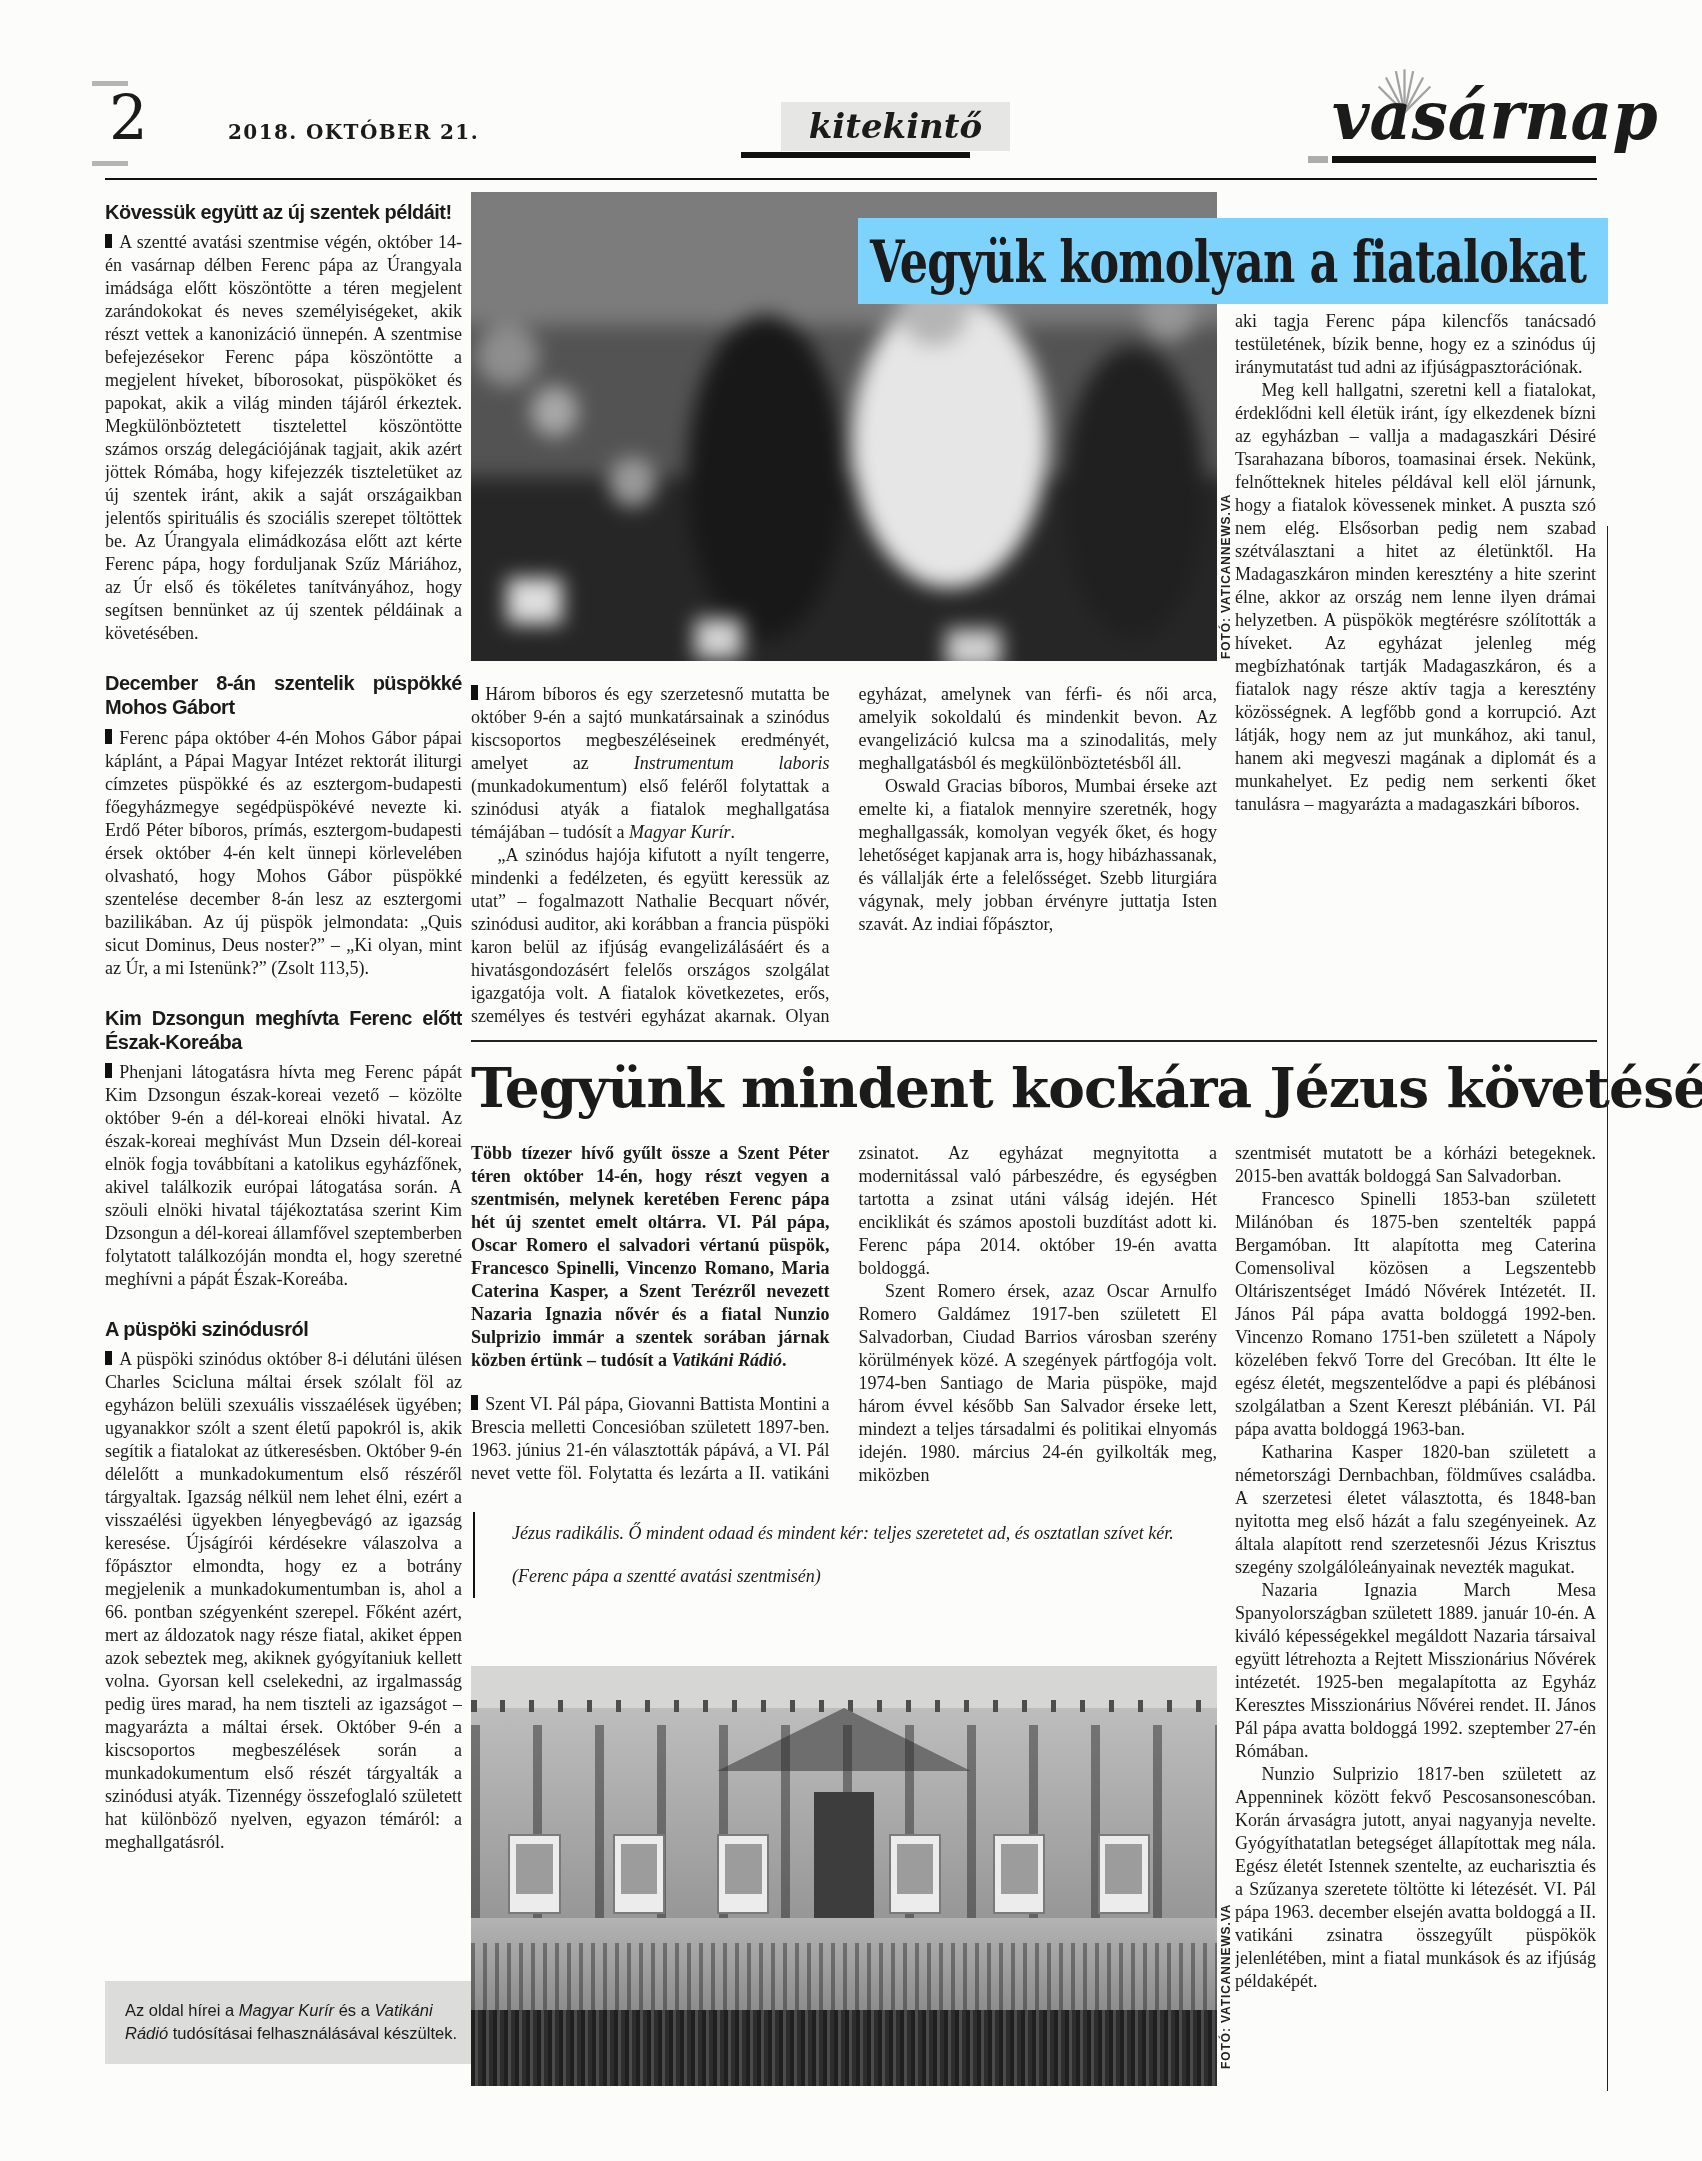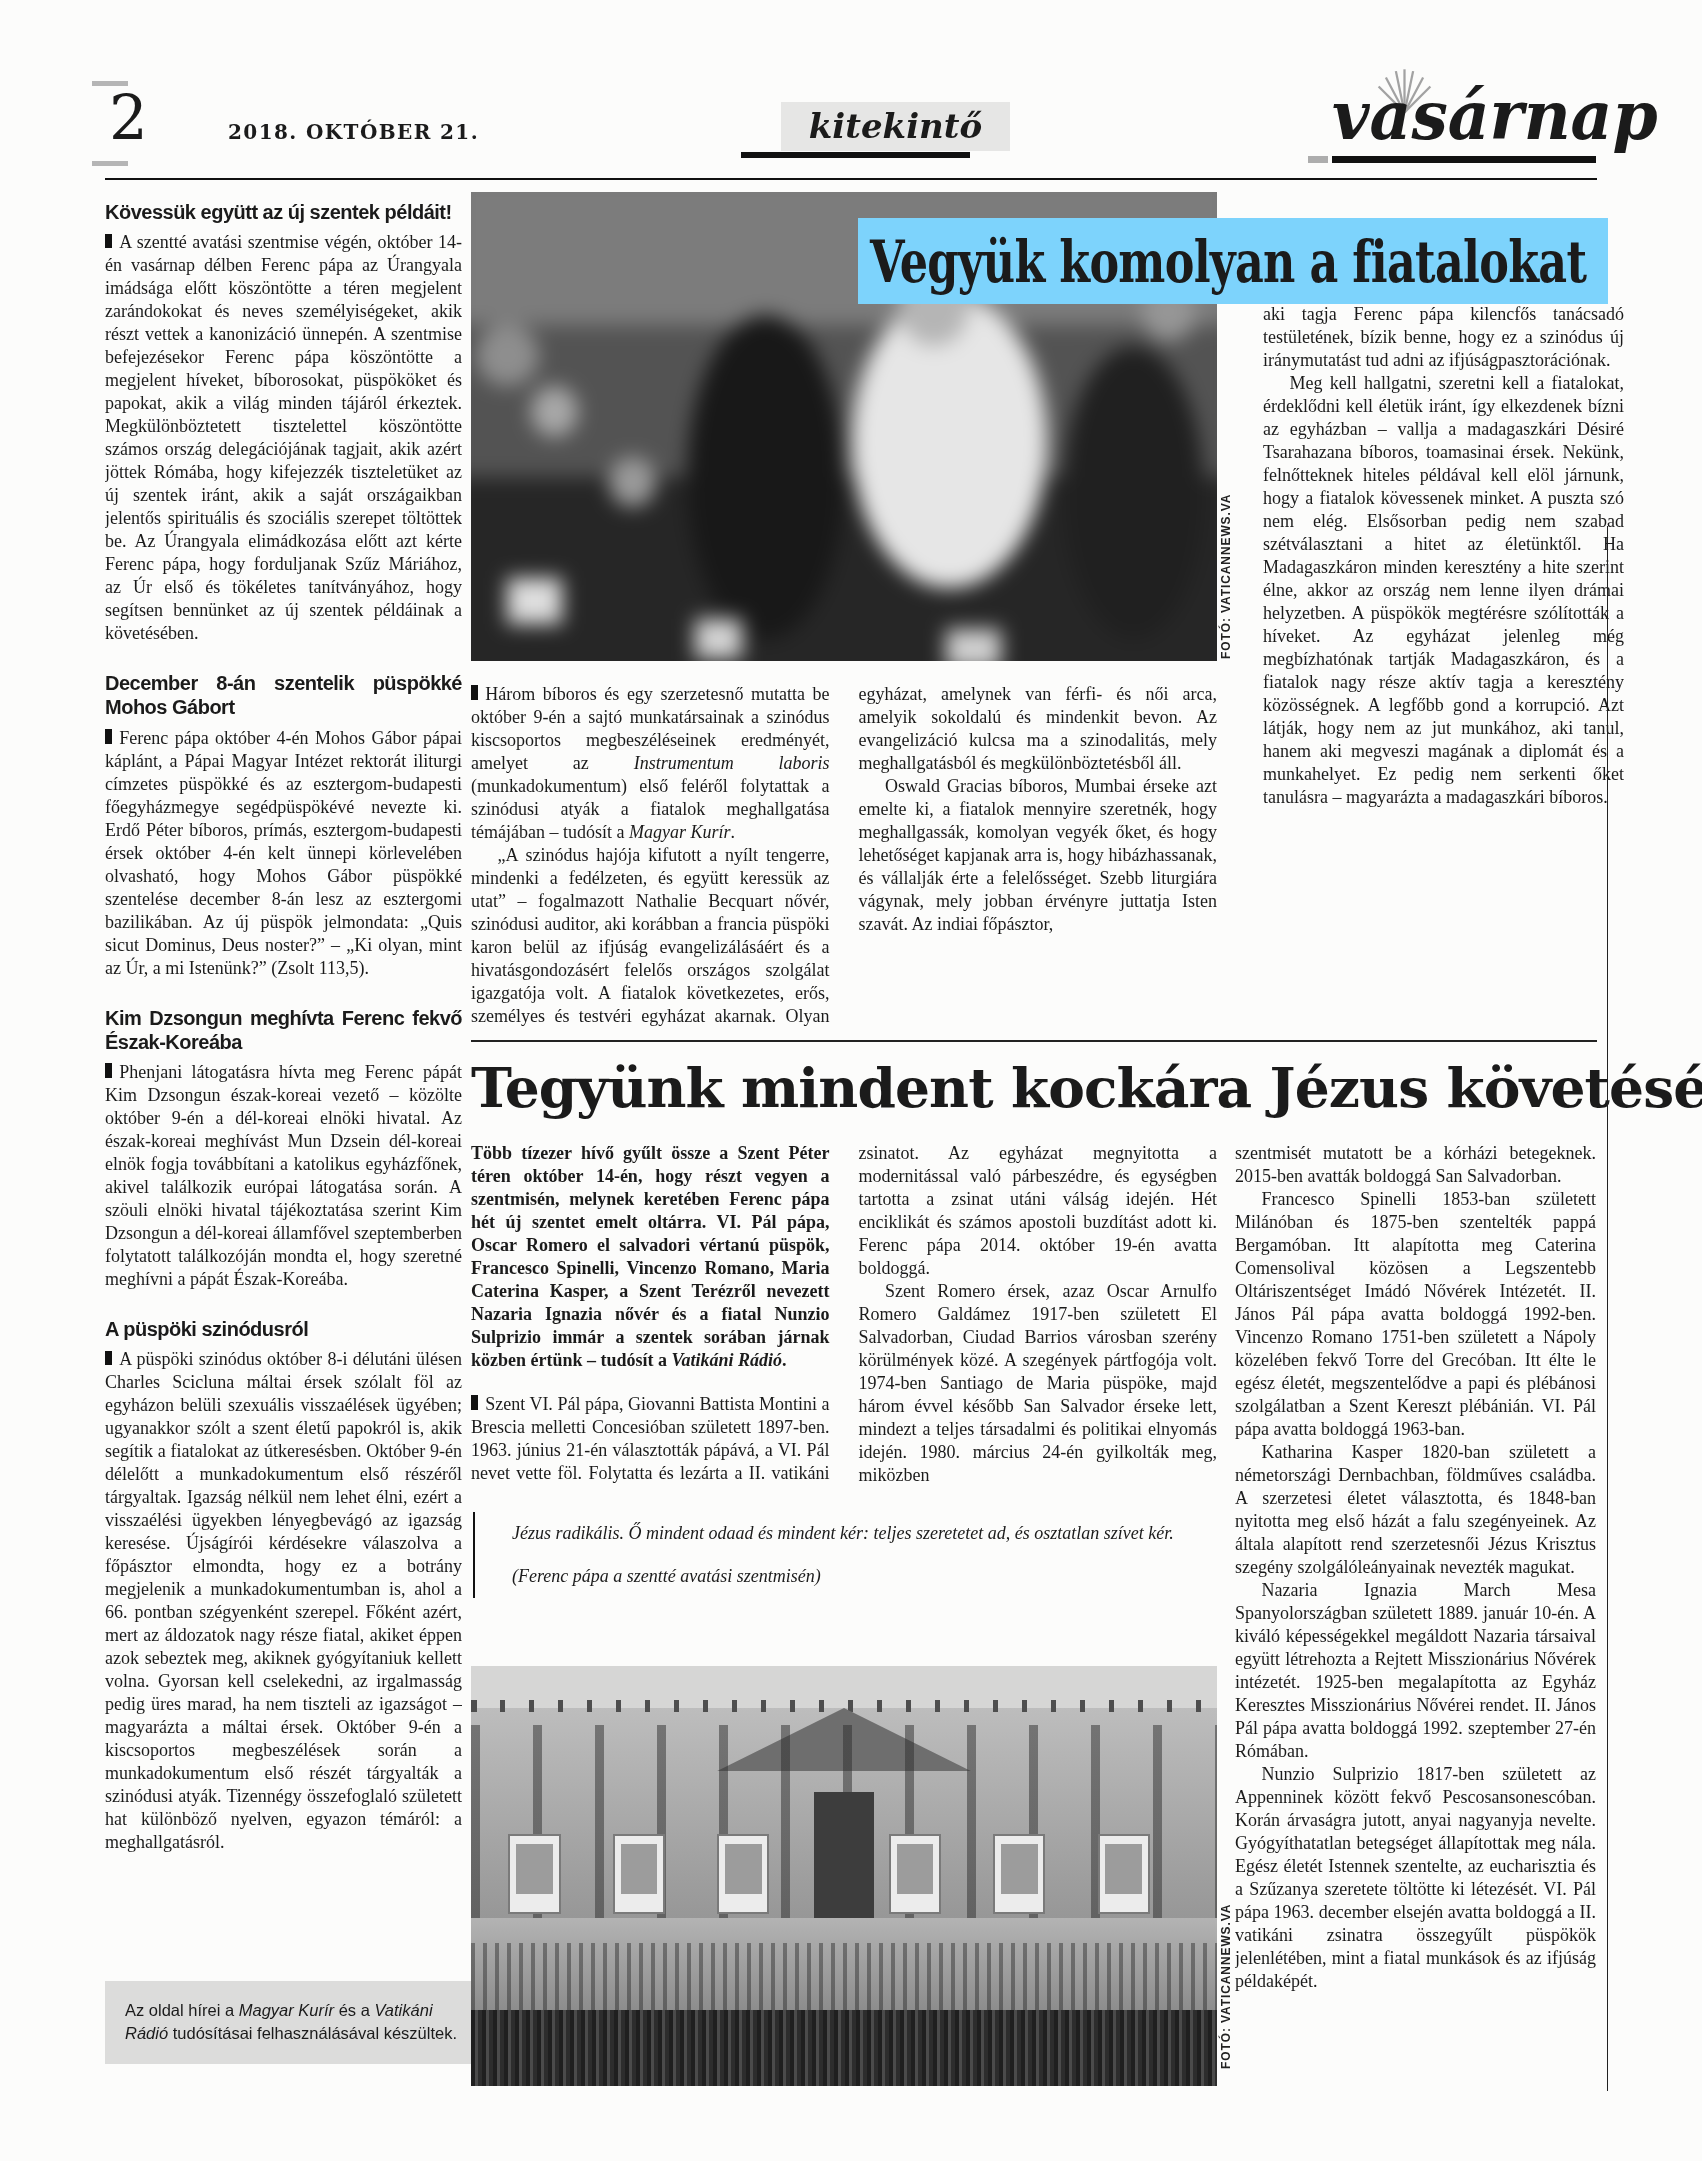--- a/index.html
+++ b/index.html
@@ -95,21 +95,21 @@
 
   <div class="abs" id="header-rule" style="left:105px;top:178px;width:1492px;height:2.3px;"></div>
 
   <div class="abs body-text" id="sidebar" style="left:105px;top:200px;height:1757px;">
     <h3 class="side-h first">Kövessük együtt az új szentek példáit!</h3>
     <p><span class="mk"></span><span>A szentté avatási szentmise végén, október 14-én vasárnap délben Ferenc pápa az Úrangyala imádsága előtt köszöntötte a téren megjelent zarándokokat és neves személyiségeket, akik részt vettek a kanonizáció ünnepén. A szentmise befejezésekor Ferenc pápa köszöntötte a megjelent híveket, bíborosokat, püspököket és papokat, akik a világ minden tájáról érkeztek. Megkülönböztetett tisztelettel köszöntötte számos ország delegációjának tagjait, akik azért jöttek Rómába, hogy kifejezzék tiszteletüket az új szentek iránt, akik a saját országaikban jelentős spirituális és szociális szerepet töltöttek be. Az Úrangyala elimádkozása előtt azt kérte Ferenc pápa, hogy forduljanak Szűz Máriához, az Úr első és tökéletes tanítványához, hogy segítsen bennünket az új szentek példáinak a követésében.</span></p>
 
     <h3 class="side-h">December 8-án szentelik püspökké Mohos Gábort</h3>
     <p><span class="mk"></span><span>Ferenc pápa október 4-én Mohos Gábor pápai káplánt, a Pápai Magyar Intézet rektorát iliturgi címzetes püspökké és az esztergom-budapesti főegyházmegye segédpüspökévé nevezte ki. Erdő Péter bíboros, prímás, esztergom-budapesti érsek október 4-én kelt ünnepi körlevelében olvasható, hogy Mohos Gábor püspökké szentelése december 8-án lesz az esztergomi bazilikában. Az új püspök jelmondata: „Quis sicut Dominus, Deus noster?” – „Ki olyan, mint az Úr, a mi Istenünk?” (Zsolt 113,5).</span></p>
 
-    <h3 class="side-h">Kim Dzsongun meghívta Ferenc fekvő Észak-Koreába</h3>
+    <h3 class="side-h">Kim Dzsongun meghívta Ferenc előtt Észak-Koreába</h3>
     <p><span class="mk"></span><span>Phenjani látogatásra hívta meg Ferenc pápát Kim Dzsongun észak-koreai vezető – közölte október 9-én a dél-koreai elnöki hivatal. Az észak-koreai meghívást Mun Dzsein dél-koreai elnök fogja továbbítani a katolikus egyházfőnek, akivel találkozik európai látogatása során. A szöuli elnöki hivatal tájékoztatása szerint Kim Dzsongun a dél-koreai államfővel szeptemberben folytatott találkozóján mondta el, hogy szeretné meghívni a pápát Észak-Koreába.</span></p>
 
     <h3 class="side-h">A püspöki szinódusról</h3>
     <p><span class="mk"></span><span>A püspöki szinódus október 8-i délutáni ülésen Charles Scicluna máltai érsek szólalt föl az egyházon belüli szexuális visszaélések ügyében; ugyanakkor szólt a szent életű papokról is, akik segítik a fiatalokat az útkeresésben. Október 9-én délelőtt a munkadokumentum első részéről tárgyaltak. Igazság nélkül nem lehet élni, ezért a visszaélési ügyekben lényegbevágó az igazság keresése. Újságírói kérdésekre válaszolva a főpásztor elmondta, hogy ez a botrány megjelenik a munkadokumentumban is, ahol a 66. pontban szégyenként szerepel. Főként azért, mert az áldozatok nagy része fiatal, akiket éppen azok sebeztek meg, akiknek gyógyítaniuk kellett volna. Gyorsan kell cselekedni, az irgalmasság pedig üres marad, ha nem tiszteli az igazságot – magyarázta a máltai érsek. Október 9-én a kiscsoportos megbeszélések során a munkadokumentum első részét tárgyalták a szinódusi atyák. Tizennégy összefoglaló született hat különböző nyelven, egyazon témáról: a meghallgatásról.</span></p>
   </div>
 
   <div class="abs" id="note-box" style="left:105px;top:1981px;">
     <span>Az oldal hírei a </span><em class="t">Magyar Kurír</em><span> és a </span><em class="t">Vatikáni Rádió</em><span> tudósításai felhasználásával készültek.</span>
   </div>
 
@@ -130,21 +130,21 @@
       <div class="rectblob" style="left:63%;top:90%;width:7%;height:8%;background:#cfcfcf;"></div>
       <div class="blob" style="left:88%;top:22%;width:7%;height:11%;background:#969696;"></div>
     </div>
   </div>
   <div class="abs credit" style="left:1219px;top:439px;height:220px;">FOTÓ: VATICANNEWS.VA</div>
 
   <div class="abs" id="headline1-box" style="left:858px;top:218px;width:738px;height:86px;">
     <span class="hl">Vegyük komolyan a fiatalokat</span>
   </div>
 
-  <div class="abs body-text" style="left:1235px;top:303px;width:361px;height:730px;overflow:hidden;margin-left:28px;">
+  <div class="abs body-text" style="left:1235px;top:310px;width:361px;height:730px;overflow:hidden;">
     <p>aki tagja Ferenc pápa kilencfős tanácsadó testületének, bízik benne, hogy ez a szinódus új iránymutatást tud adni az ifjúságpasztorációnak.</p>
     <p class="ind">Meg kell hallgatni, szeretni kell a fiatalokat, érdeklődni kell életük iránt, így elkezdenek bízni az egyházban – vallja a madagaszkári Désiré Tsarahazana bíboros, toamasinai érsek. Nekünk, felnőtteknek hiteles példával kell elöl járnunk, hogy a fiatalok kövessenek minket. A puszta szó nem elég. Elsősorban pedig nem szabad szétválasztani a hitet az életünktől. Ha Madagaszkáron minden keresztény a hite szerint élne, akkor az ország nem lenne ilyen drámai helyzetben. A püspökök megtérésre szólították a híveket. Az egyházat jelenleg még megbízhatónak tartják Madagaszkáron, és a fiatalok nagy része aktív tagja a keresztény közösségnek. A legfőbb gond a korrupció. Azt látják, hogy nem az jut munkához, aki tanul, hanem aki megveszi magának a diplomát és a munkahelyet. Ez pedig nem serkenti őket tanulásra – magyarázta a madagaszkári bíboros.</p>
   </div>
 
   <div class="abs body-text cols2" style="left:471px;top:683px;width:746px;height:353px;">
     <p><span class="mk"></span><span>Három bíboros és egy szerzetesnő mutatta be október 9-én a sajtó munkatársainak a szinódus kiscsoportos megbeszéléseinek eredményét, amelyet az </span><em class="t">Instrumentum laboris</em><span> (munkadokumentum) első feléről folytattak a szinódusi atyák a fiatalok meghallgatása témájában – tudósít a </span><em class="t">Magyar Kurír</em><span>.</span></p>
     <p class="ind">„A szinódus hajója kifutott a nyílt tengerre, mindenki a fedélzeten, és együtt keressük az utat” – fogalmazott Nathalie Becquart nővér, szinódusi auditor, aki korábban a francia püspöki karon belül az ifjúság evangelizálásáért és a hivatásgondozásért felelős országos szolgálat igazgatója volt. A fiatalok következetes, erős, személyes és testvéri egyházat akarnak. Olyan egyházat, amelynek van férfi- és női arca, amelyik sokoldalú és mindenkit bevon. Az evangelizáció kulcsa ma a szinodalitás, mely meghallgatásból és megkülönböztetésből áll.</p>
     <p class="ind">Oswald Gracias bíboros, Mumbai érseke azt emelte ki, a fiatalok mennyire szeretnék, hogy meghallgassák, komolyan vegyék őket, és hogy lehetőséget kapjanak arra is, hogy hibázhassanak, és vállalják érte a felelősséget. Szebb liturgiára vágynak, mely jobban érvényre juttatja Isten szavát. Az indiai főpásztor,</p>
   </div>
 

